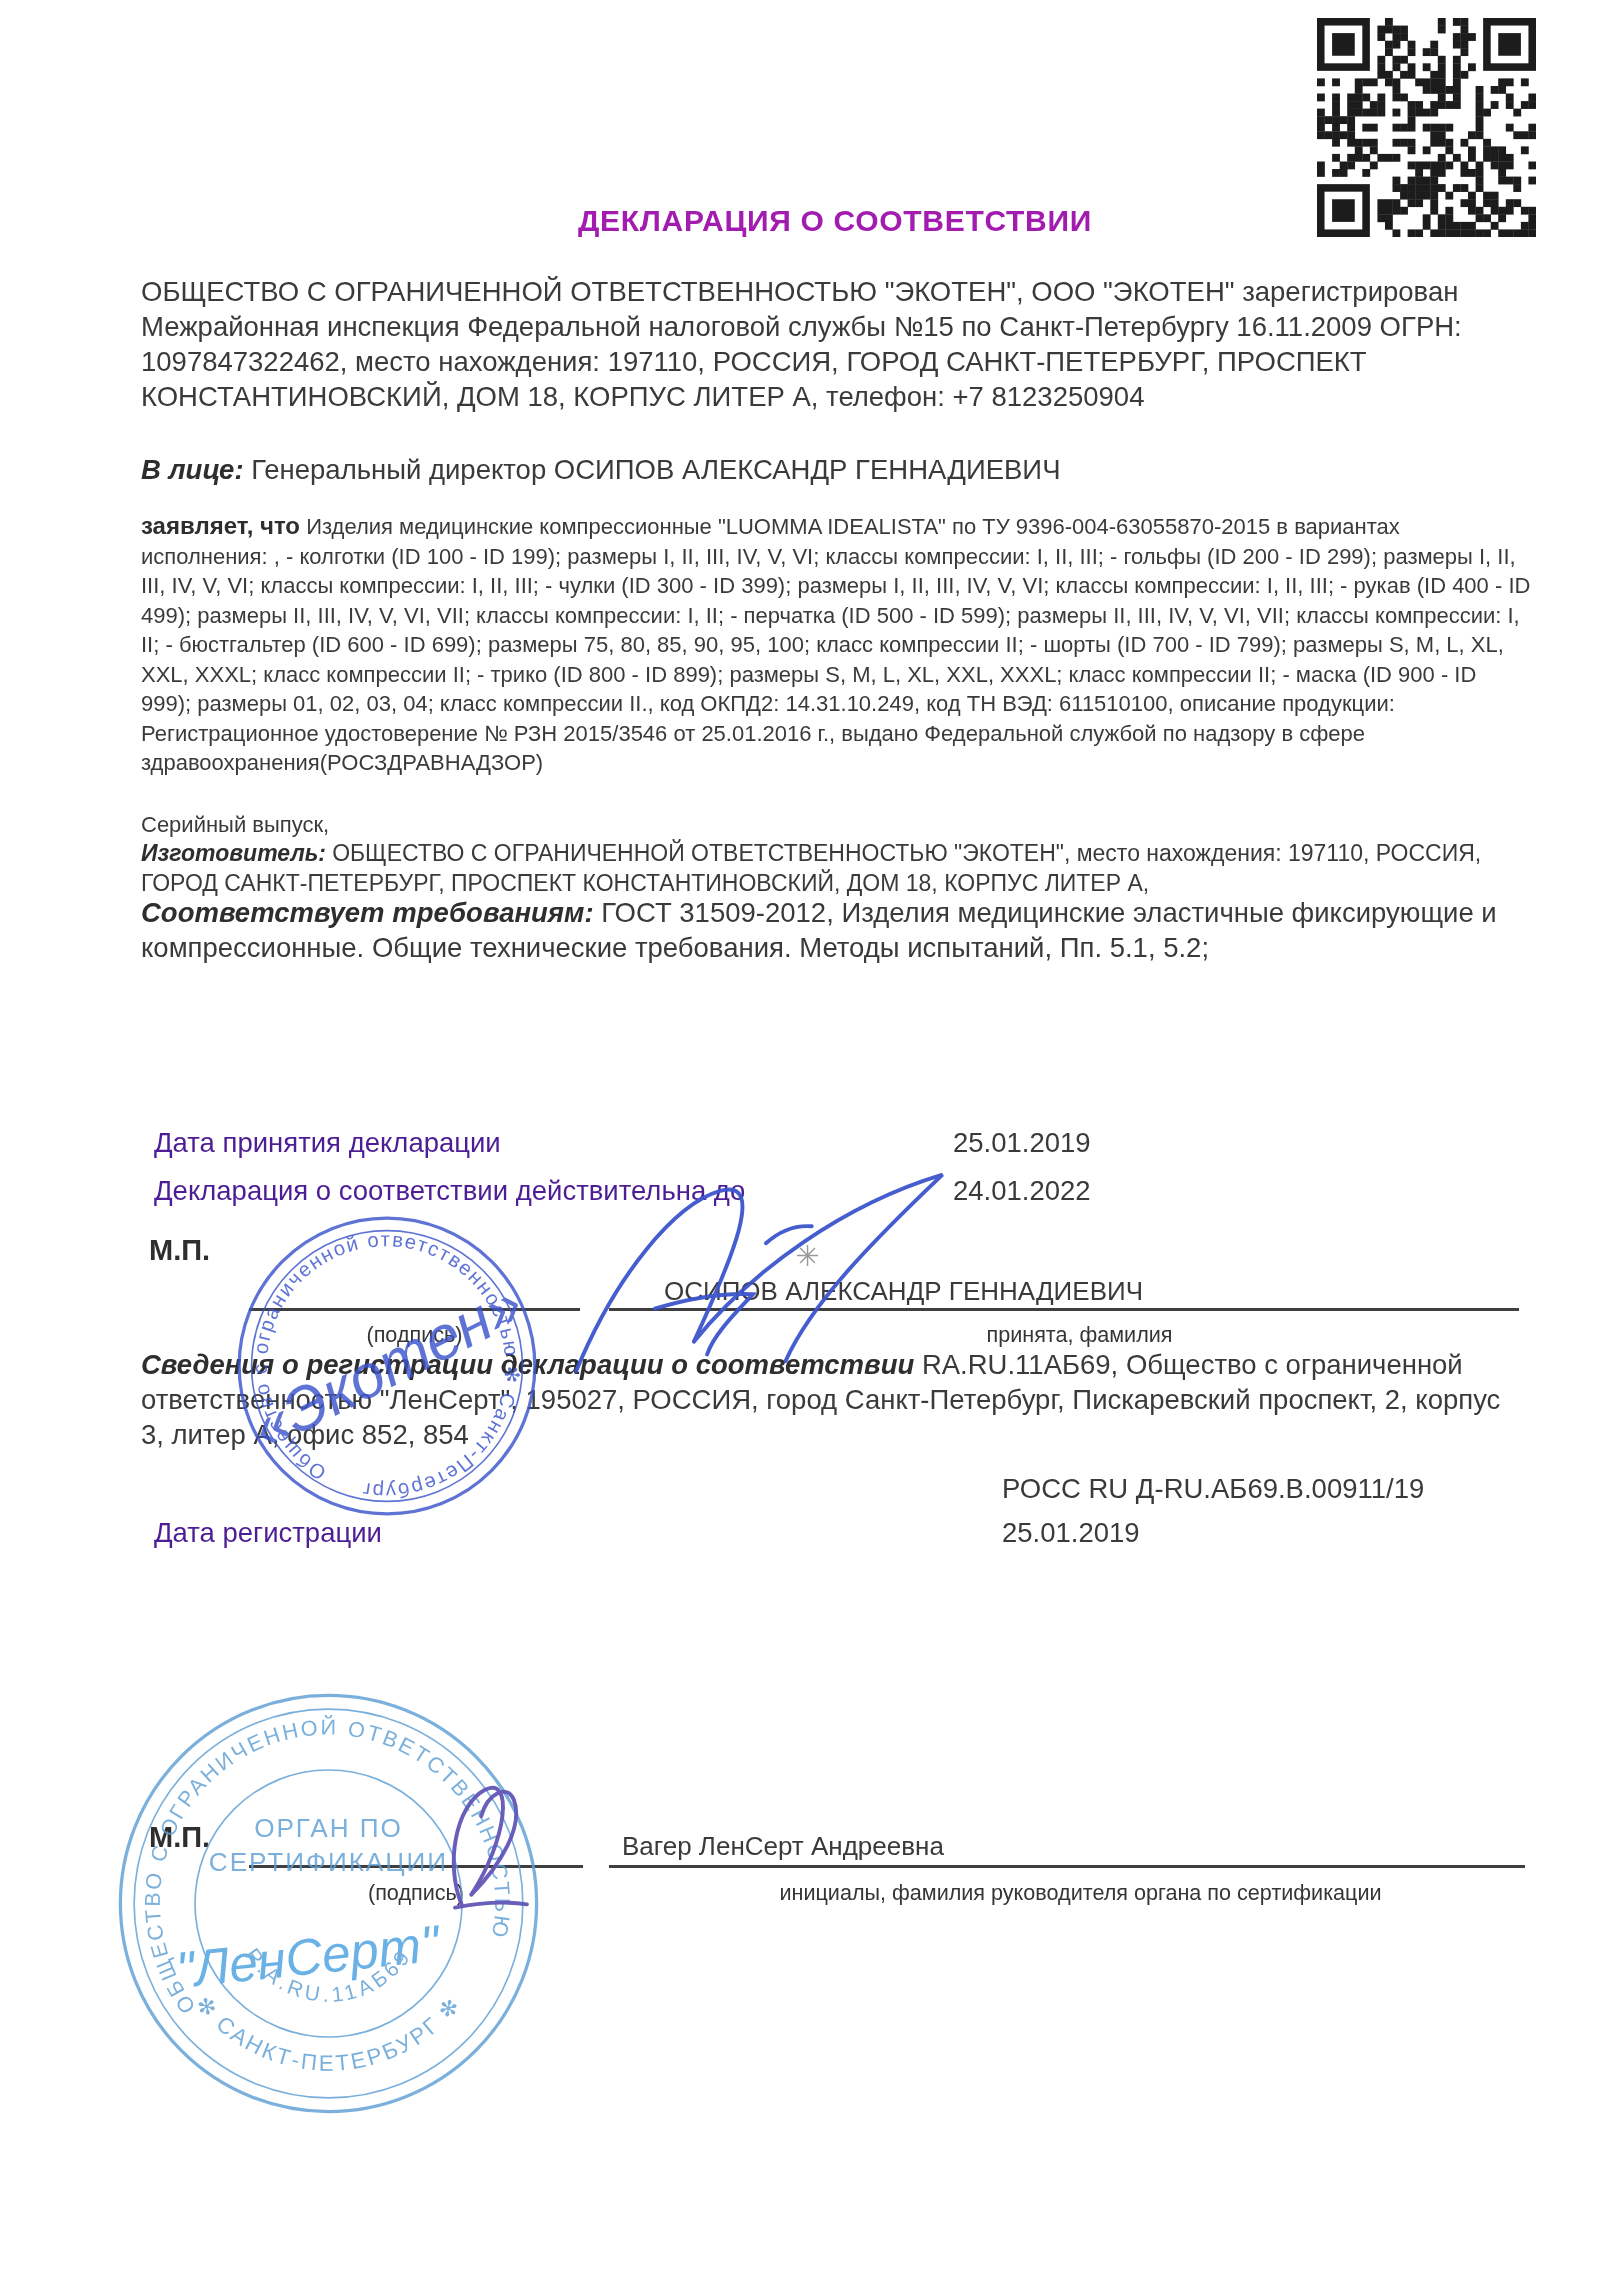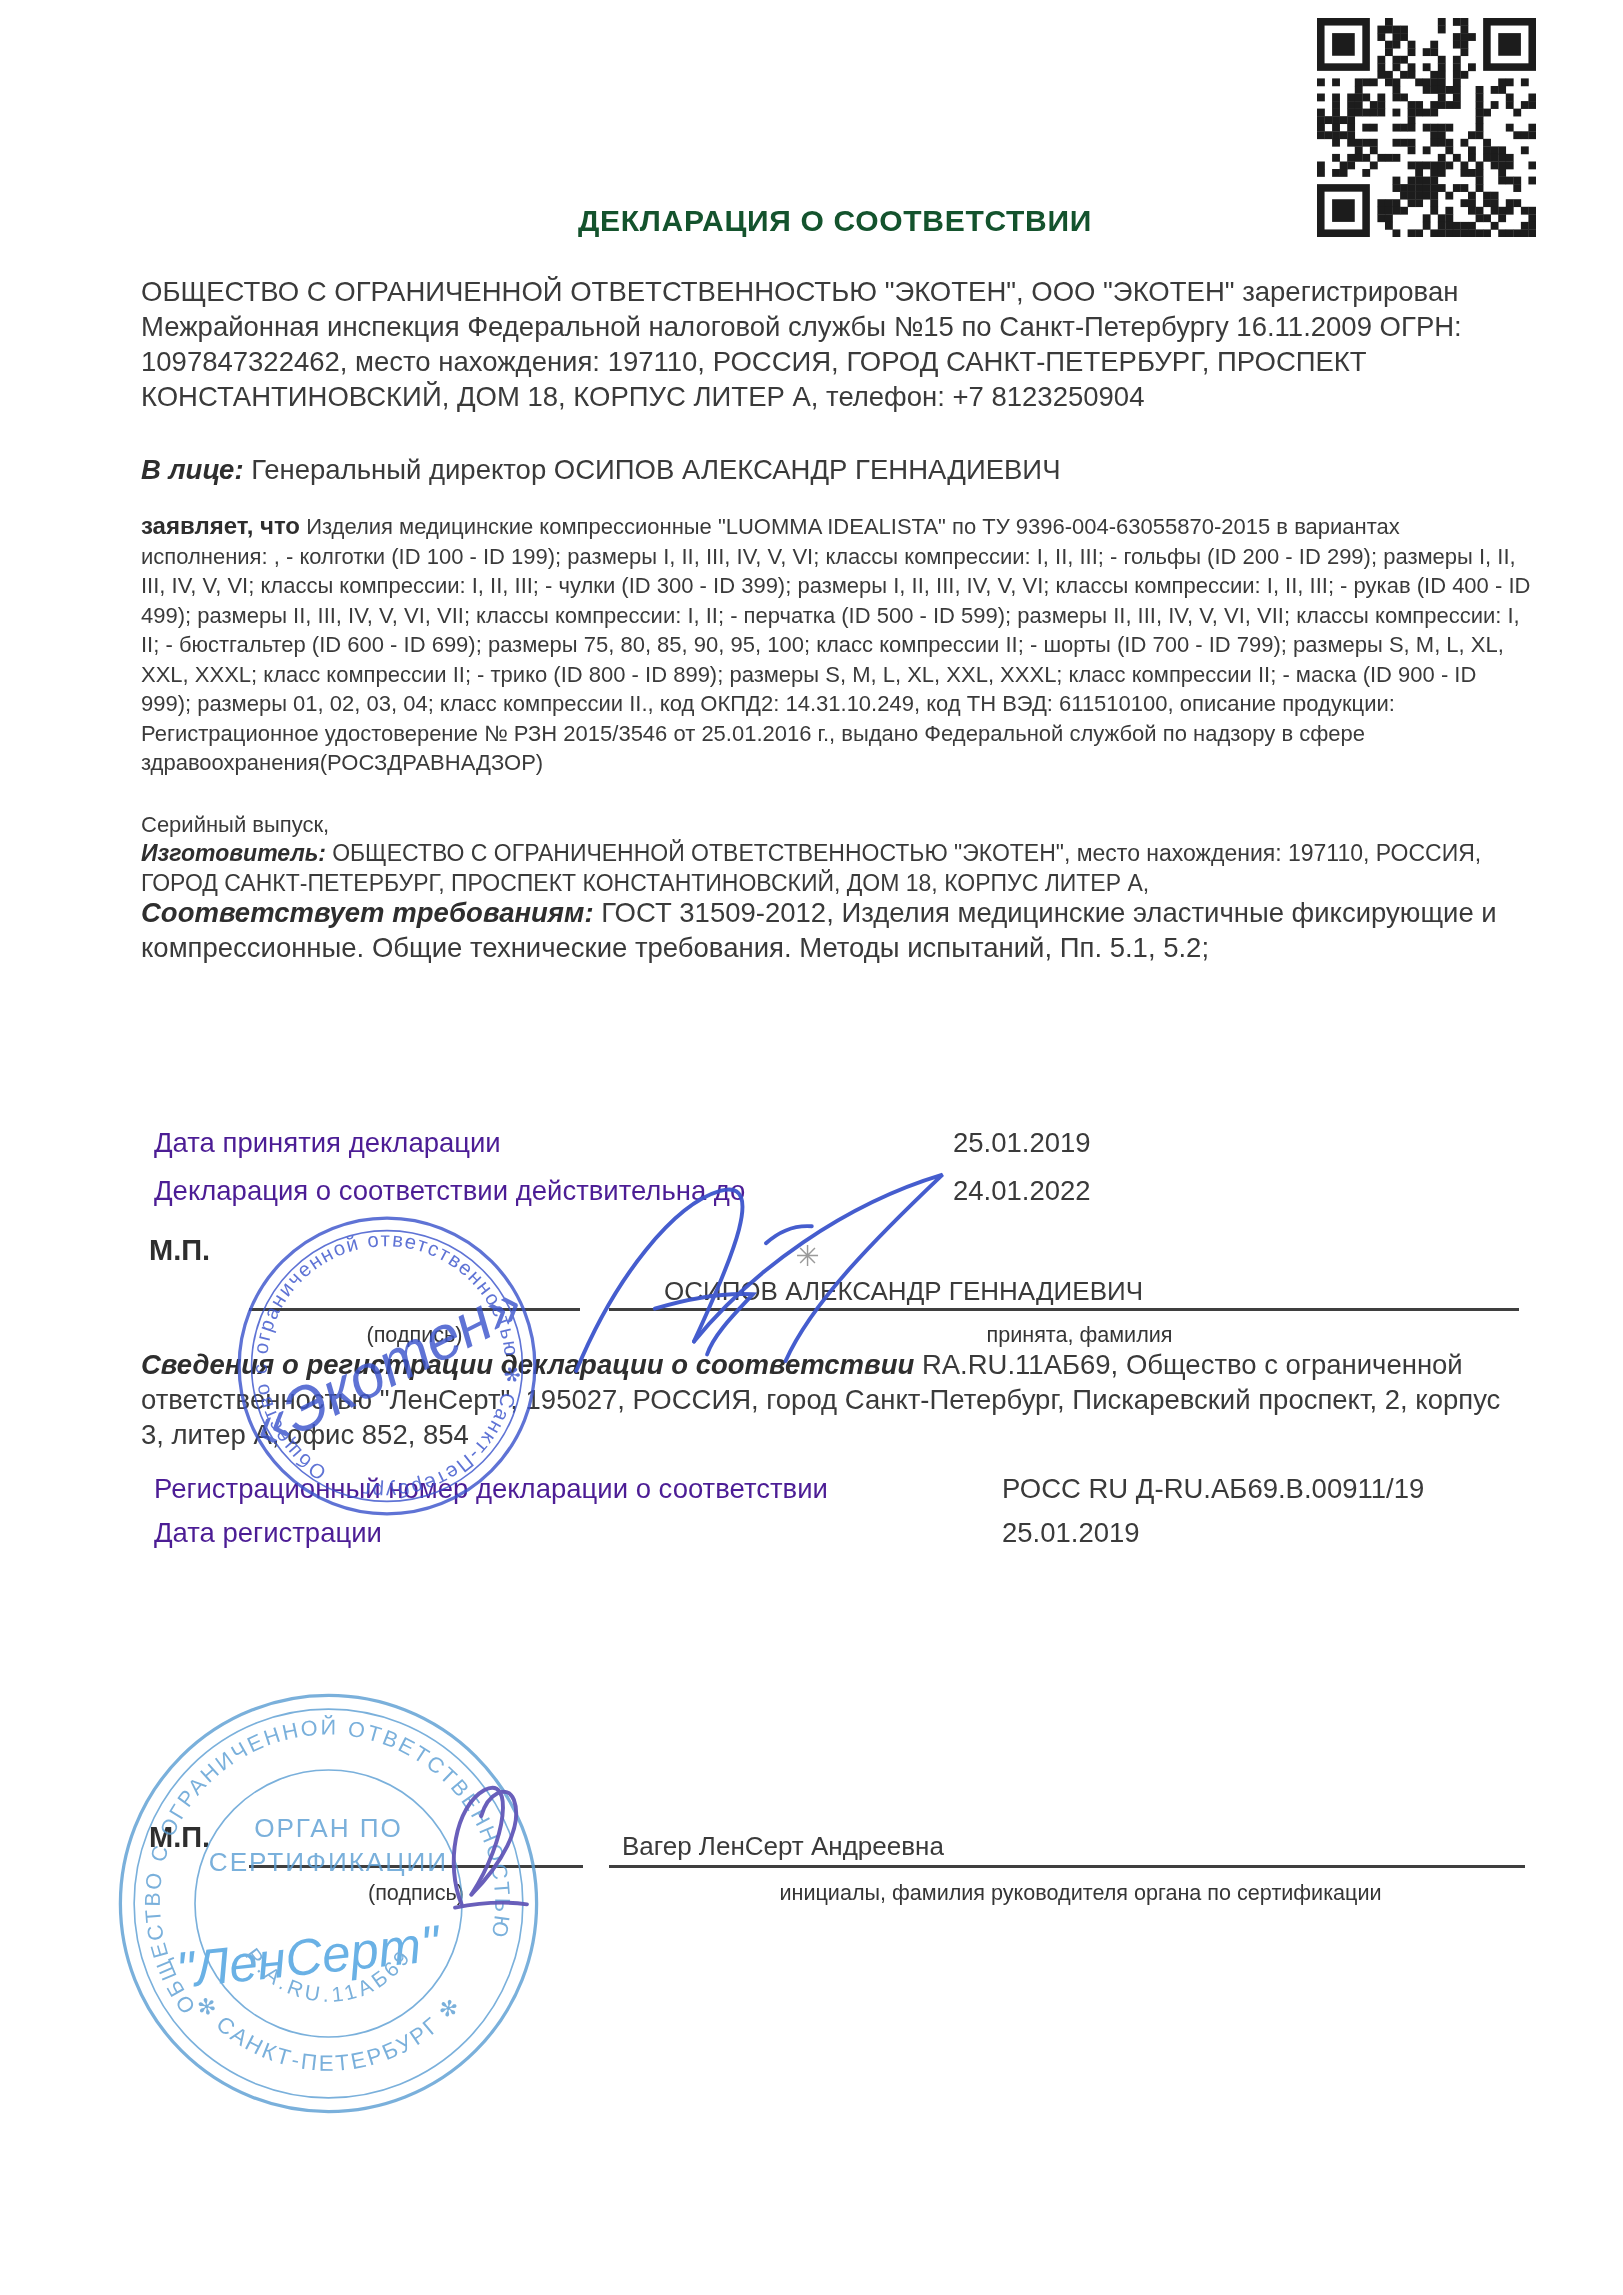--- a/index.html
+++ b/index.html
@@ -1,19 +1,19 @@
 <!DOCTYPE html>
 <html style="font-size:10.5px"><head>
 <meta charset="utf-8">
 <style>
   html,body{margin:0;padding:0;background:#888;}
   .page{position:relative;width:1624px;height:2295px;background:#ffffff;overflow:hidden;
         font-family:"Liberation Sans", sans-serif;color:#3a3a3a;}
   .abs{position:absolute;}
-  .title{width:1388px;left:141px;text-align:center;font-size:30px;font-weight:bold;color:#14532d;letter-spacing:0.7px;margin:0;}
+  .title{width:1388px;left:141px;text-align:center;font-size:30px;font-weight:bold;color:#a21caf;letter-spacing:0.7px;margin:0;}
   .t42{font-size:27.5px;line-height:35px;width:1388px;left:141px;margin:0;}
   .t34{font-size:22px;line-height:29.5px;width:1391px;left:141px;margin:0;}
   .b{font-weight:bold;color:#2e2e2e;font-style:italic;}
   .lead{font-weight:bold;color:#2e2e2e;font-size:24px;}
   .label{font-size:27.5px;font-weight:normal;color:#4c1d95;white-space:nowrap;text-align:right;}
   .value{font-size:27.5px;white-space:nowrap;text-align:right;}
   .mp{font-size:29px;font-weight:bold;color:#2e2e2e;}
   .sigline{height:2.6px;background:#3f3f3f;}
   .caption{font-size:21.6px;font-weight:normal;color:#353535;text-align:center;}
   .signame{font-size:26px;color:#3a3a3a;white-space:nowrap;}
@@ -384,21 +384,20 @@
   <div class="abs sigline" style="left:249px;top:1308px;width:331px"></div>
   <div class="abs sigline" style="left:609px;top:1308px;width:910px"></div>
   <div class="abs caption" style="left:249px;top:1322px;width:331px">(подпись)</div>
   <div class="abs caption" style="left:785px;top:1322px;width:589px">принята, фамилия</div>
 
   <p class="abs t42" style="top:1347px">
     <span class="b">Сведения о регистрации декларации о соответствии</span>
     <span>RA.RU.11АБ69, Общество с ограниченной ответственностью "ЛенСерт", 195027, РОССИЯ, город Санкт-Петербург, Пискаревский проспект, 2, корпус 3, литер А, офис 852, 854</span>
   </p>
 
-  <div class="abs label" style="left:154px;top:1473px">Регистрационный номер декларации о соответствии</div>
   <div class="abs value" style="left:1002px;top:1473px">РОСС RU Д-RU.АБ69.В.00911/19</div>
   <div class="abs label" style="left:154px;top:1517px">Дата регистрации</div>
   <div class="abs value" style="left:1002px;top:1517px">25.01.2019</div>
 
   <div class="abs mp" style="left:149px;top:1821px">М.П.</div>
   <div class="abs signame" style="left:622px;top:1831px">Вагер ЛенСерт Андреевна</div>
   <div class="abs sigline" style="left:249px;top:1865px;width:334px"></div>
   <div class="abs sigline" style="left:609px;top:1865px;width:916px"></div>
   <div class="abs caption" style="left:249px;top:1880px;width:334px">(подпись)</div>
   <div class="abs caption" style="left:655px;top:1880px;width:851px">инициалы, фамилия руководителя органа по сертификации</div>

